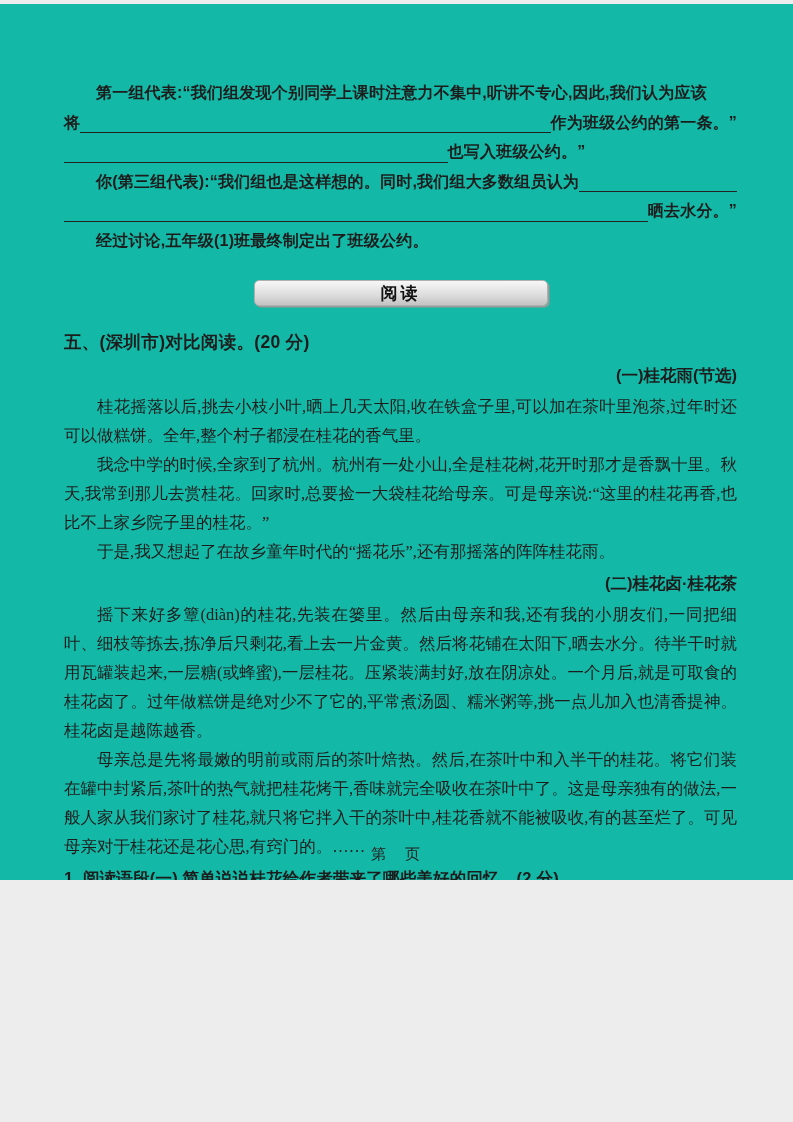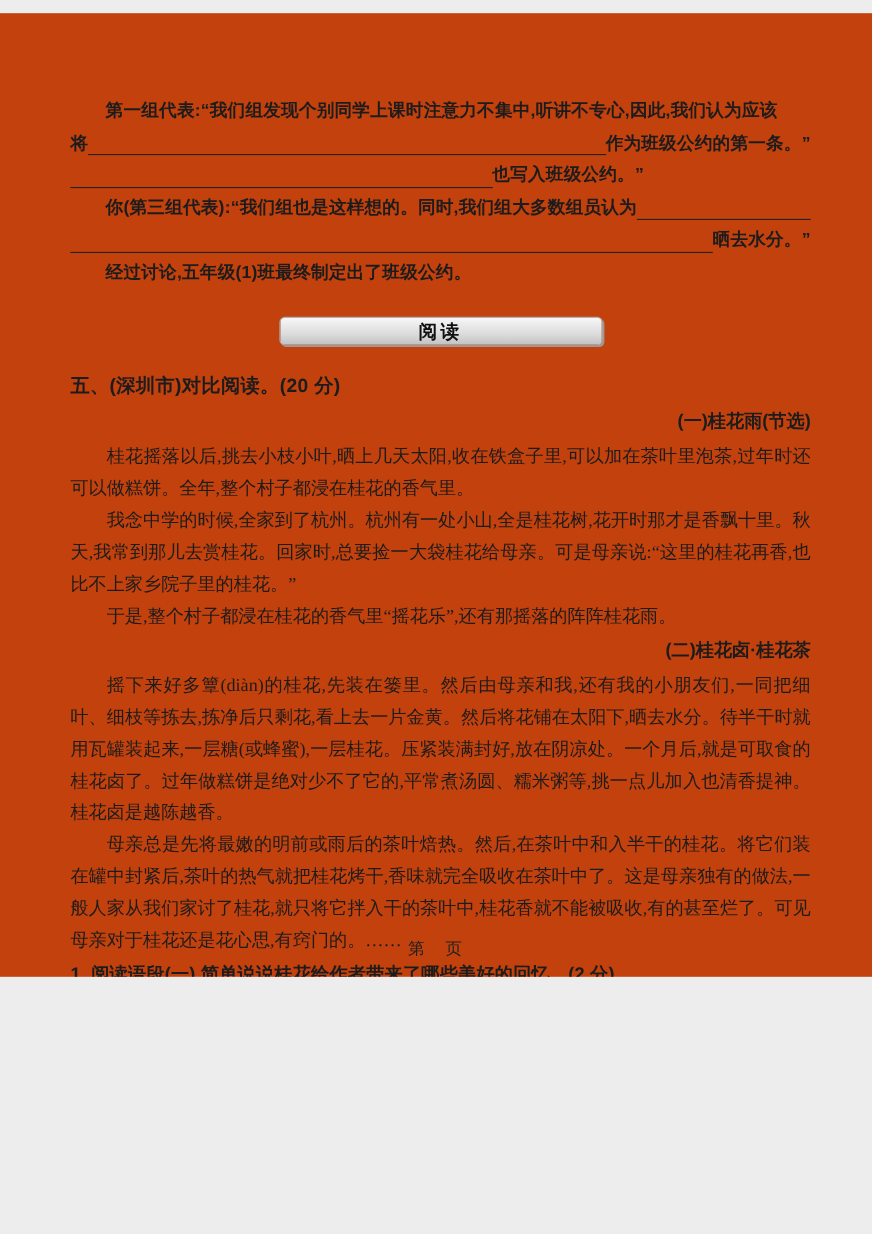--- a/index.html
+++ b/index.html
@@ -1,20 +1,20 @@
 <!DOCTYPE html>
 <html><head>
 <meta charset="utf-8">
 <style>
   html, body { margin:0; padding:0; background:#ededed; }
   .page {
     position:relative;
     width:793px; height:876px;
-    margin:12px auto;
-    background:#c2410c;
+    margin:4px auto;
+    background:#14b8a6;
     color:#1c1c1c;
     font-family:"Liberation Sans", sans-serif;
     overflow:hidden;
   }
   .content {
     position:absolute;
     left:64px; right:56px; top:74px;
   }
 
   
@@ -136,21 +136,21 @@
       <span class="hatch"></span>
     </div>
 
     <div>
       <div class="sec-heading">五、(深圳市)对比阅读。(20 分)</div>
 
       <div class="passage">
         <div class="passage-title">(一)桂花雨(节选)</div>
         <p>桂花摇落以后,挑去小枝小叶,晒上几天太阳,收在铁盒子里,可以加在茶叶里泡茶,过年时还可以做糕饼。全年,整个村子都浸在桂花的香气里。</p>
         <p>我念中学的时候,全家到了杭州。杭州有一处小山,全是桂花树,花开时那才是香飘十里。秋天,我常到那儿去赏桂花。回家时,总要捡一大袋桂花给母亲。可是母亲说:“这里的桂花再香,也比不上家乡院子里的桂花。”</p>
-        <p>于是,整个村子都浸在桂花的香气里“摇花乐”,还有那摇落的阵阵桂花雨。</p>
+        <p>于是,我又想起了在故乡童年时代的“摇花乐”,还有那摇落的阵阵桂花雨。</p>
       </div>
 
       <div class="passage">
         <div class="passage-title">(二)桂花卤·桂花茶</div>
         <p>摇下来好多簟(diàn)的桂花,先装在篓里。然后由母亲和我,还有我的小朋友们,一同把细叶、细枝等拣去,拣净后只剩花,看上去一片金黄。然后将花铺在太阳下,晒去水分。待半干时就用瓦罐装起来,一层糖(或蜂蜜),一层桂花。压紧装满封好,放在阴凉处。一个月后,就是可取食的桂花卤了。过年做糕饼是绝对少不了它的,平常煮汤圆、糯米粥等,挑一点儿加入也清香提神。桂花卤是越陈越香。</p>
         <p>母亲总是先将最嫩的明前或雨后的茶叶焙热。然后,在茶叶中和入半干的桂花。将它们装在罐中封紧后,茶叶的热气就把桂花烤干,香味就完全吸收在茶叶中了。这是母亲独有的做法,一般人家从我们家讨了桂花,就只将它拌入干的茶叶中,桂花香就不能被吸收,有的甚至烂了。可见母亲对于桂花还是花心思,有窍门的。……</p>
       </div>
 
 
       <div class="question">1. 阅读语段(一),简单说说桂花给作者带来了哪些美好的回忆。(2 分)</div>

